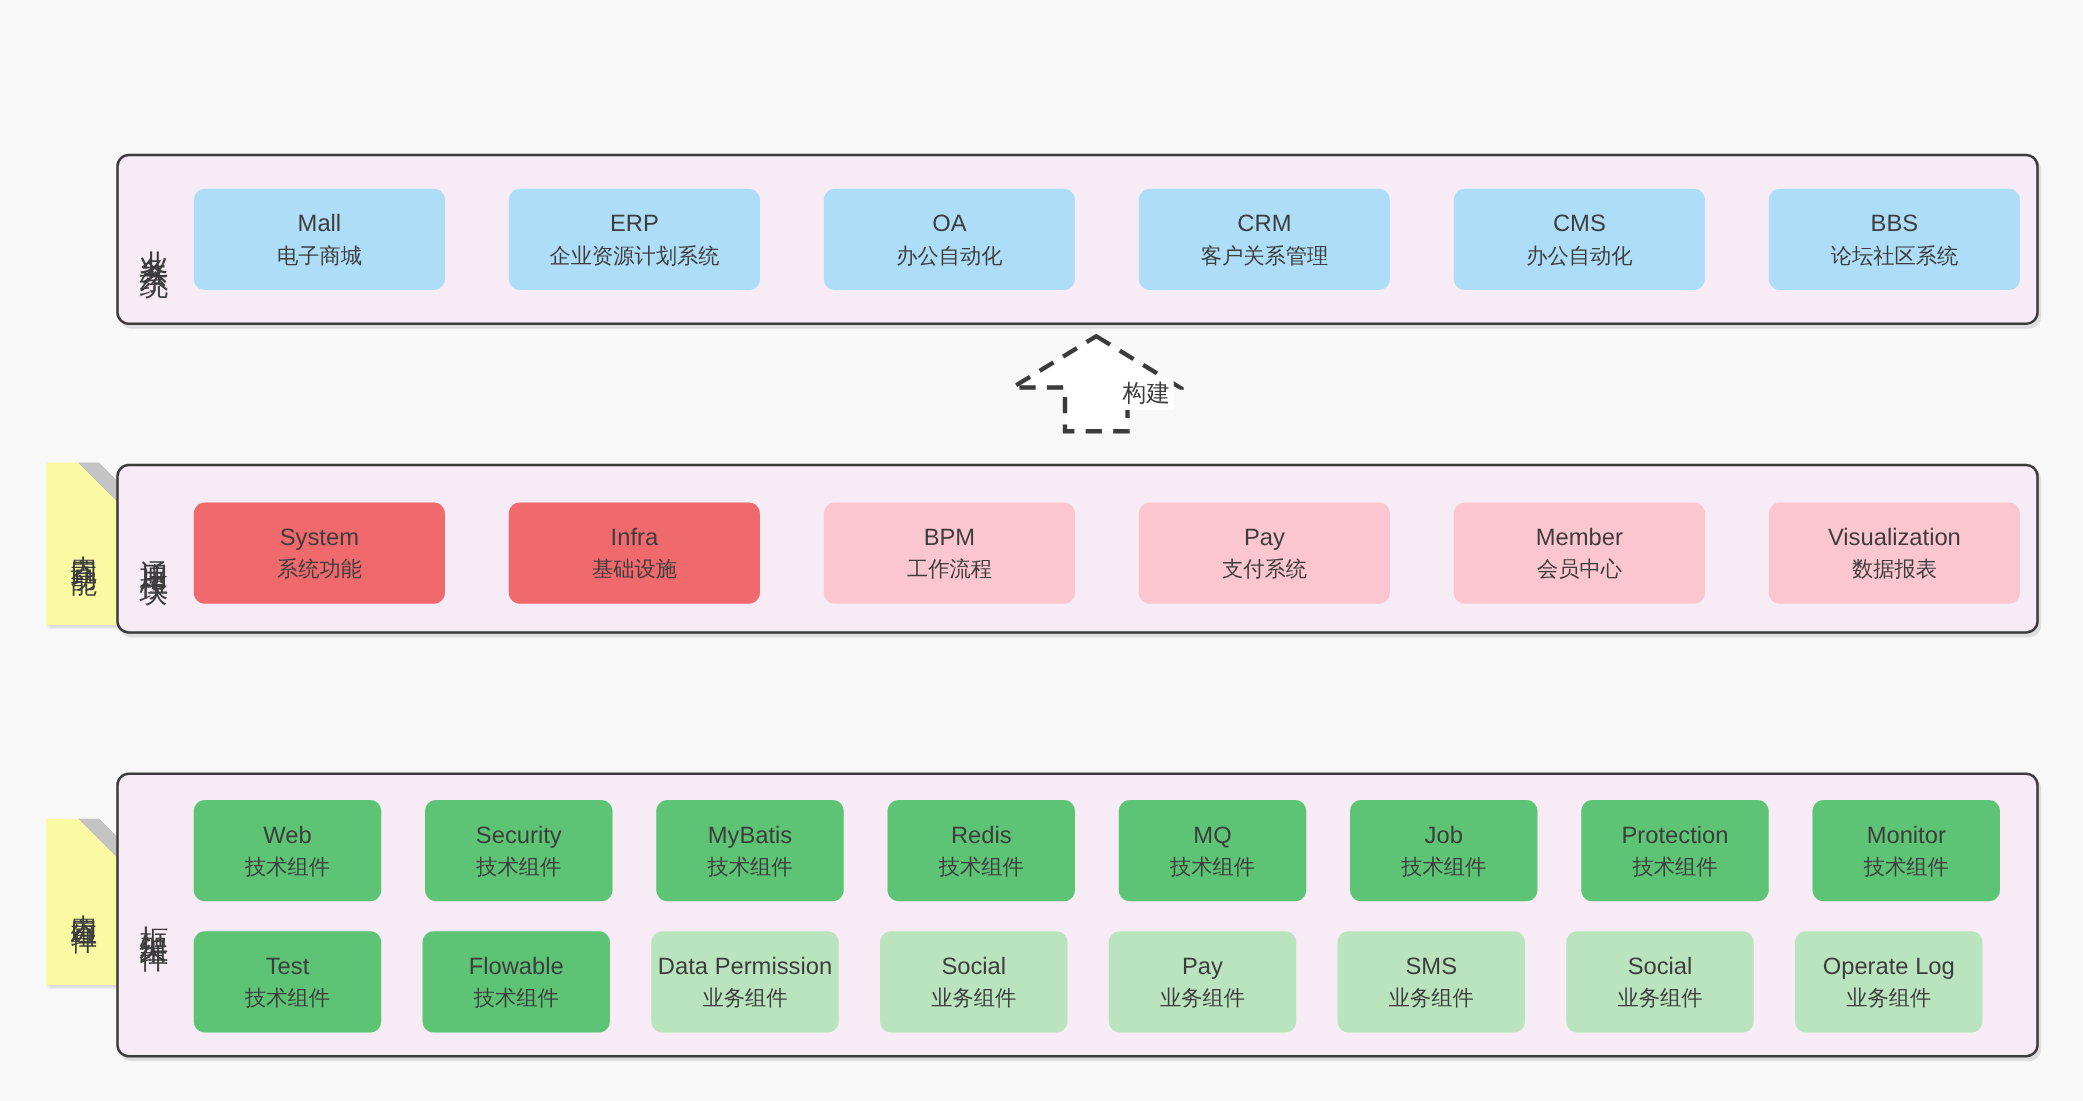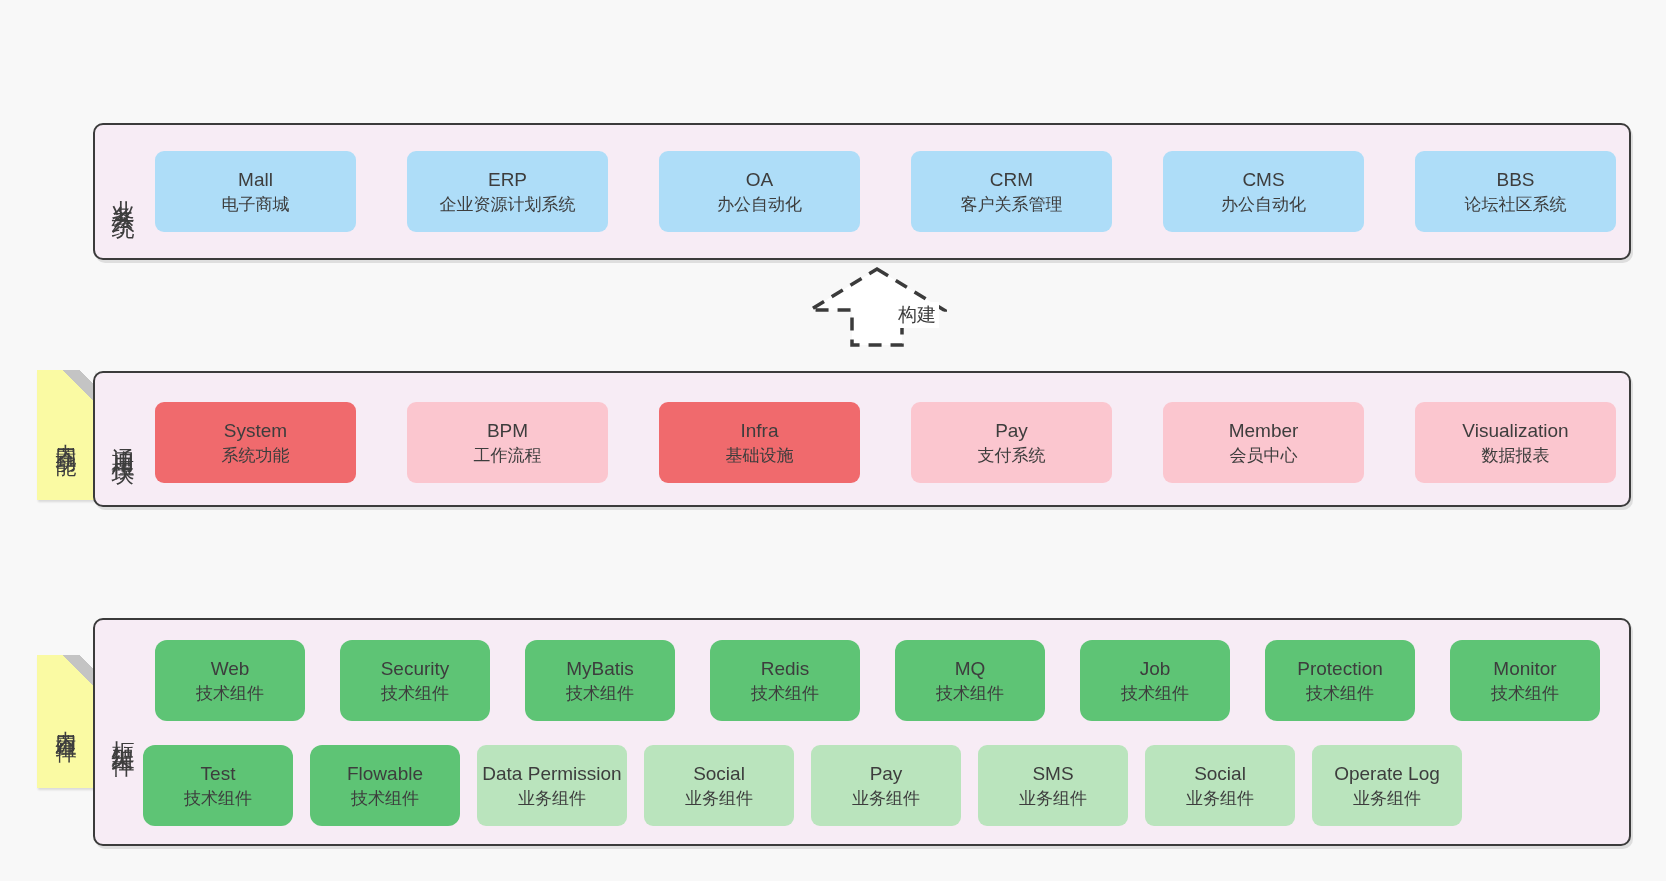--- a/index.html
+++ b/index.html
@@ -29,36 +29,36 @@
     position:absolute;left:0;top:0;bottom:0;width:58px;
     display:flex;align-items:center;justify-content:center;
     writing-mode:vertical-rl;text-orientation:upright;
     font-size:23px;letter-spacing:5px;color:var(--text,#3d3d3d);
   }
 
   .row{position:absolute;display:flex;}
   .row-business{left:60px;top:26px;gap:51px;}
   .row-modules{left:60px;top:29px;gap:51px;}
   .row-comp1{left:60px;top:20px;gap:35px;}
-  .row-comp2{left:48px;top:125px;gap:17px;}
+  .row-comp2{left:60px;top:125px;gap:33px;}
 
   
   .box{
     border-radius:9px;
     display:flex;flex-direction:column;align-items:center;justify-content:center;
     text-align:center;line-height:25px;
   }
   .box .en{font-size:19px;}
   .box .cn{font-size:17px;}
   .box-wide{width:201px;height:81px;}
   .box-narrow{width:150px;height:81px;}
   .c-blue{background:var(--blue,#aeddf8);}
   .c-red{background:var(--red,#f06a6d);}
   .c-pink{background:var(--pink,#fbc6cf);}
-  .c-green{background:var(--green,#5ec475);border-radius:12px;}
+  .c-green{background:var(--green,#5ec475);}
   .c-greenlight{background:var(--green_light,#bae4bd);}
 
   
   .sticky{
     position:absolute;left:37px;width:58px;z-index:1;
     background:linear-gradient(225deg,
       var(--page_bg,#f8f8f8) 0 11px,
       var(--sticky_fold,#c4c4c4) 11px 23px,
       var(--sticky_bg,#fafaa3) 23px);
     display:flex;align-items:center;justify-content:center;
@@ -123,27 +123,27 @@
   </div>
 
   <div class="sticky sticky-modules">内置功能</div>
   <section class="panel panel-modules">
     <div class="vlabel">通用模块</div>
     <div class="row row-modules">
       <div class="box box-wide c-red">
         <span class="en">System</span>
         <span class="cn">系统功能</span>
       </div>
-      <div class="box box-wide c-pink">
-        <span class="en">BPM</span>
-        <span class="cn">工作流程</span>
-      </div>
       <div class="box box-wide c-red">
         <span class="en">Infra</span>
         <span class="cn">基础设施</span>
+      </div>
+      <div class="box box-wide c-pink">
+        <span class="en">BPM</span>
+        <span class="cn">工作流程</span>
       </div>
       <div class="box box-wide c-pink">
         <span class="en">Pay</span>
         <span class="cn">支付系统</span>
       </div>
       <div class="box box-wide c-pink">
         <span class="en">Member</span>
         <span class="cn">会员中心</span>
       </div>
       <div class="box box-wide c-pink">

